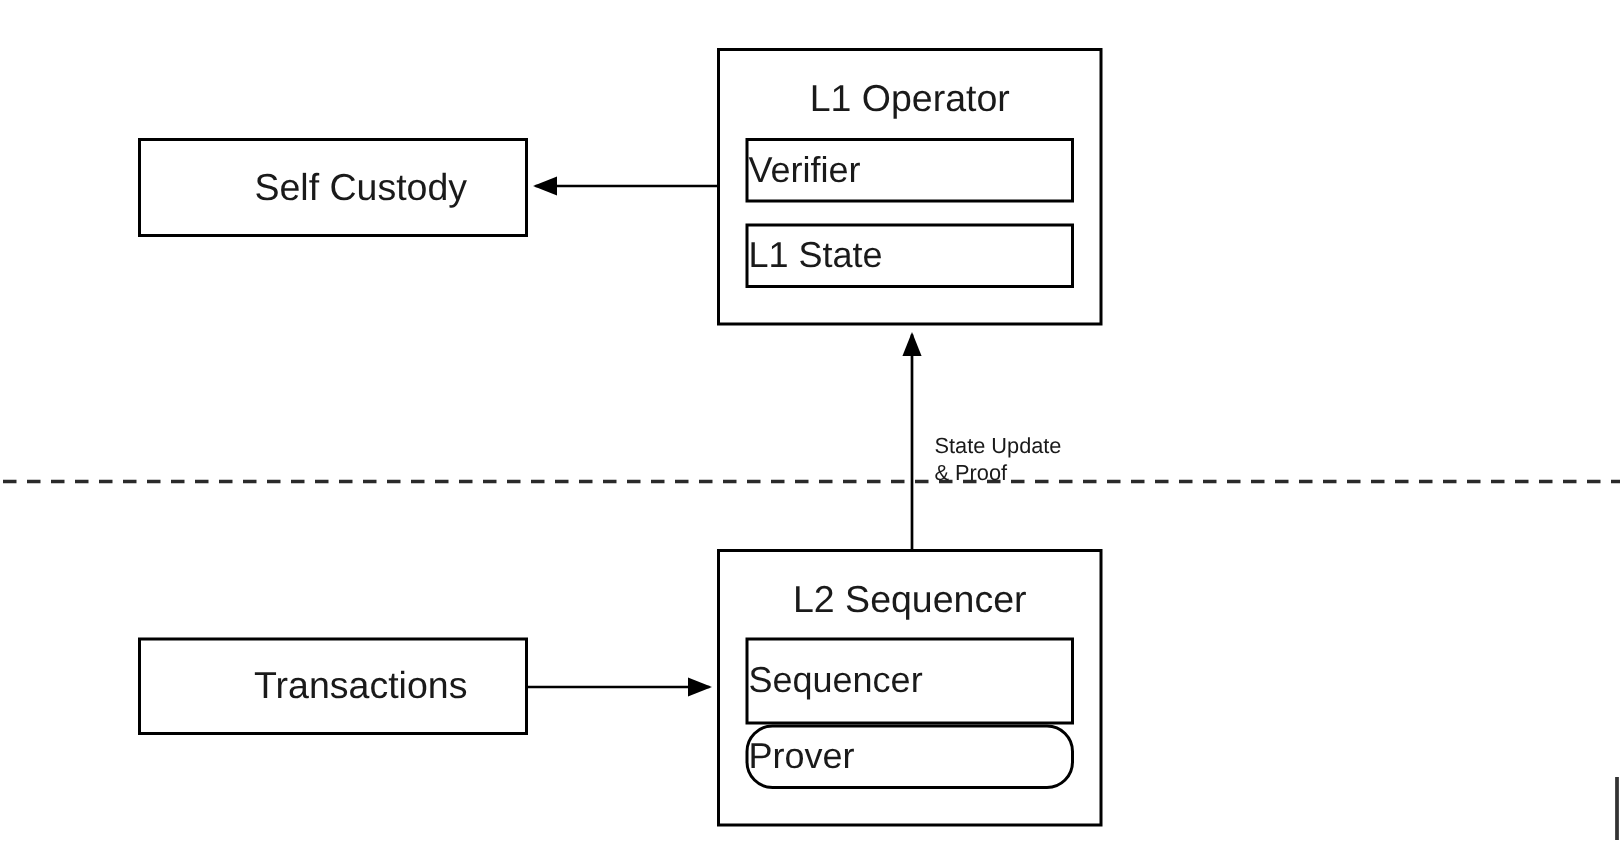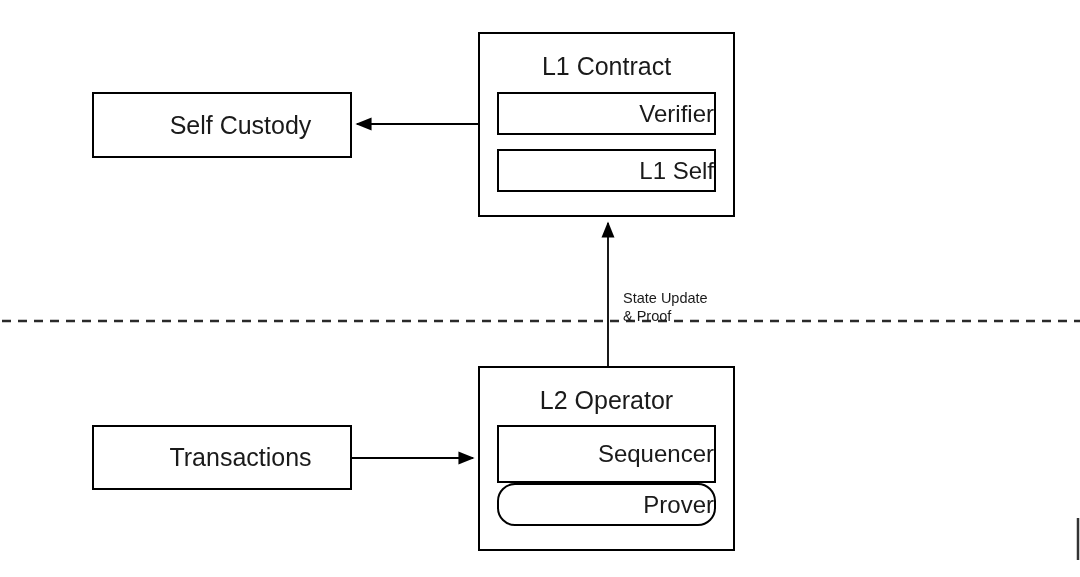--- a/index.html
+++ b/index.html
@@ -46,21 +46,21 @@
     font-size: 25px;
     color: #1a1a1a;
     white-space: nowrap;
   }
   .sub-box {
     position: absolute;
     border: 2px solid #000000;
     background: #ffffff;
     display: flex;
     align-items: center;
-    justify-content: flex-end;
+    justify-content: flex-start;
     box-sizing: border-box;
     font-size: 24px;
   }
   
   #self-custody { left: 92px; top: 92px; width: 260px; height: 66px; }
   
   #transactions { left: 92px; top: 425px; width: 260px; height: 65px; }
   
   #l1-contract { left: 478px; top: 32px; width: 257px; height: 185px; }
   #verifier    { left: 497px; top: 92px;  width: 219px; height: 43px; }
@@ -112,31 +112,31 @@
 
   <div class="box" id="self-custody">
     <span class="box-label">Self Custody</span>
   </div>
 
   <div class="box" id="transactions">
     <span class="box-label">Transactions</span>
   </div>
 
   <div class="group-box" id="l1-contract">
-    <div class="group-title">L1 Contract</div>
+    <div class="group-title">L1 Operator</div>
   </div>
   <div class="sub-box" id="verifier">
     <span>Verifier</span>
   </div>
   <div class="sub-box" id="l1-state">
-    <span>L1 Self</span>
+    <span>L1 State</span>
   </div>
 
   <div class="group-box" id="l2-operator">
-    <div class="group-title">L2 Operator</div>
+    <div class="group-title">L2 Sequencer</div>
   </div>
   <div class="sub-box" id="sequencer">
     <span>Sequencer</span>
   </div>
   <div class="sub-box" id="prover">
     <span>Prover</span>
   </div>
 
   <div class="edge-label">
     <span>State Update</span>

